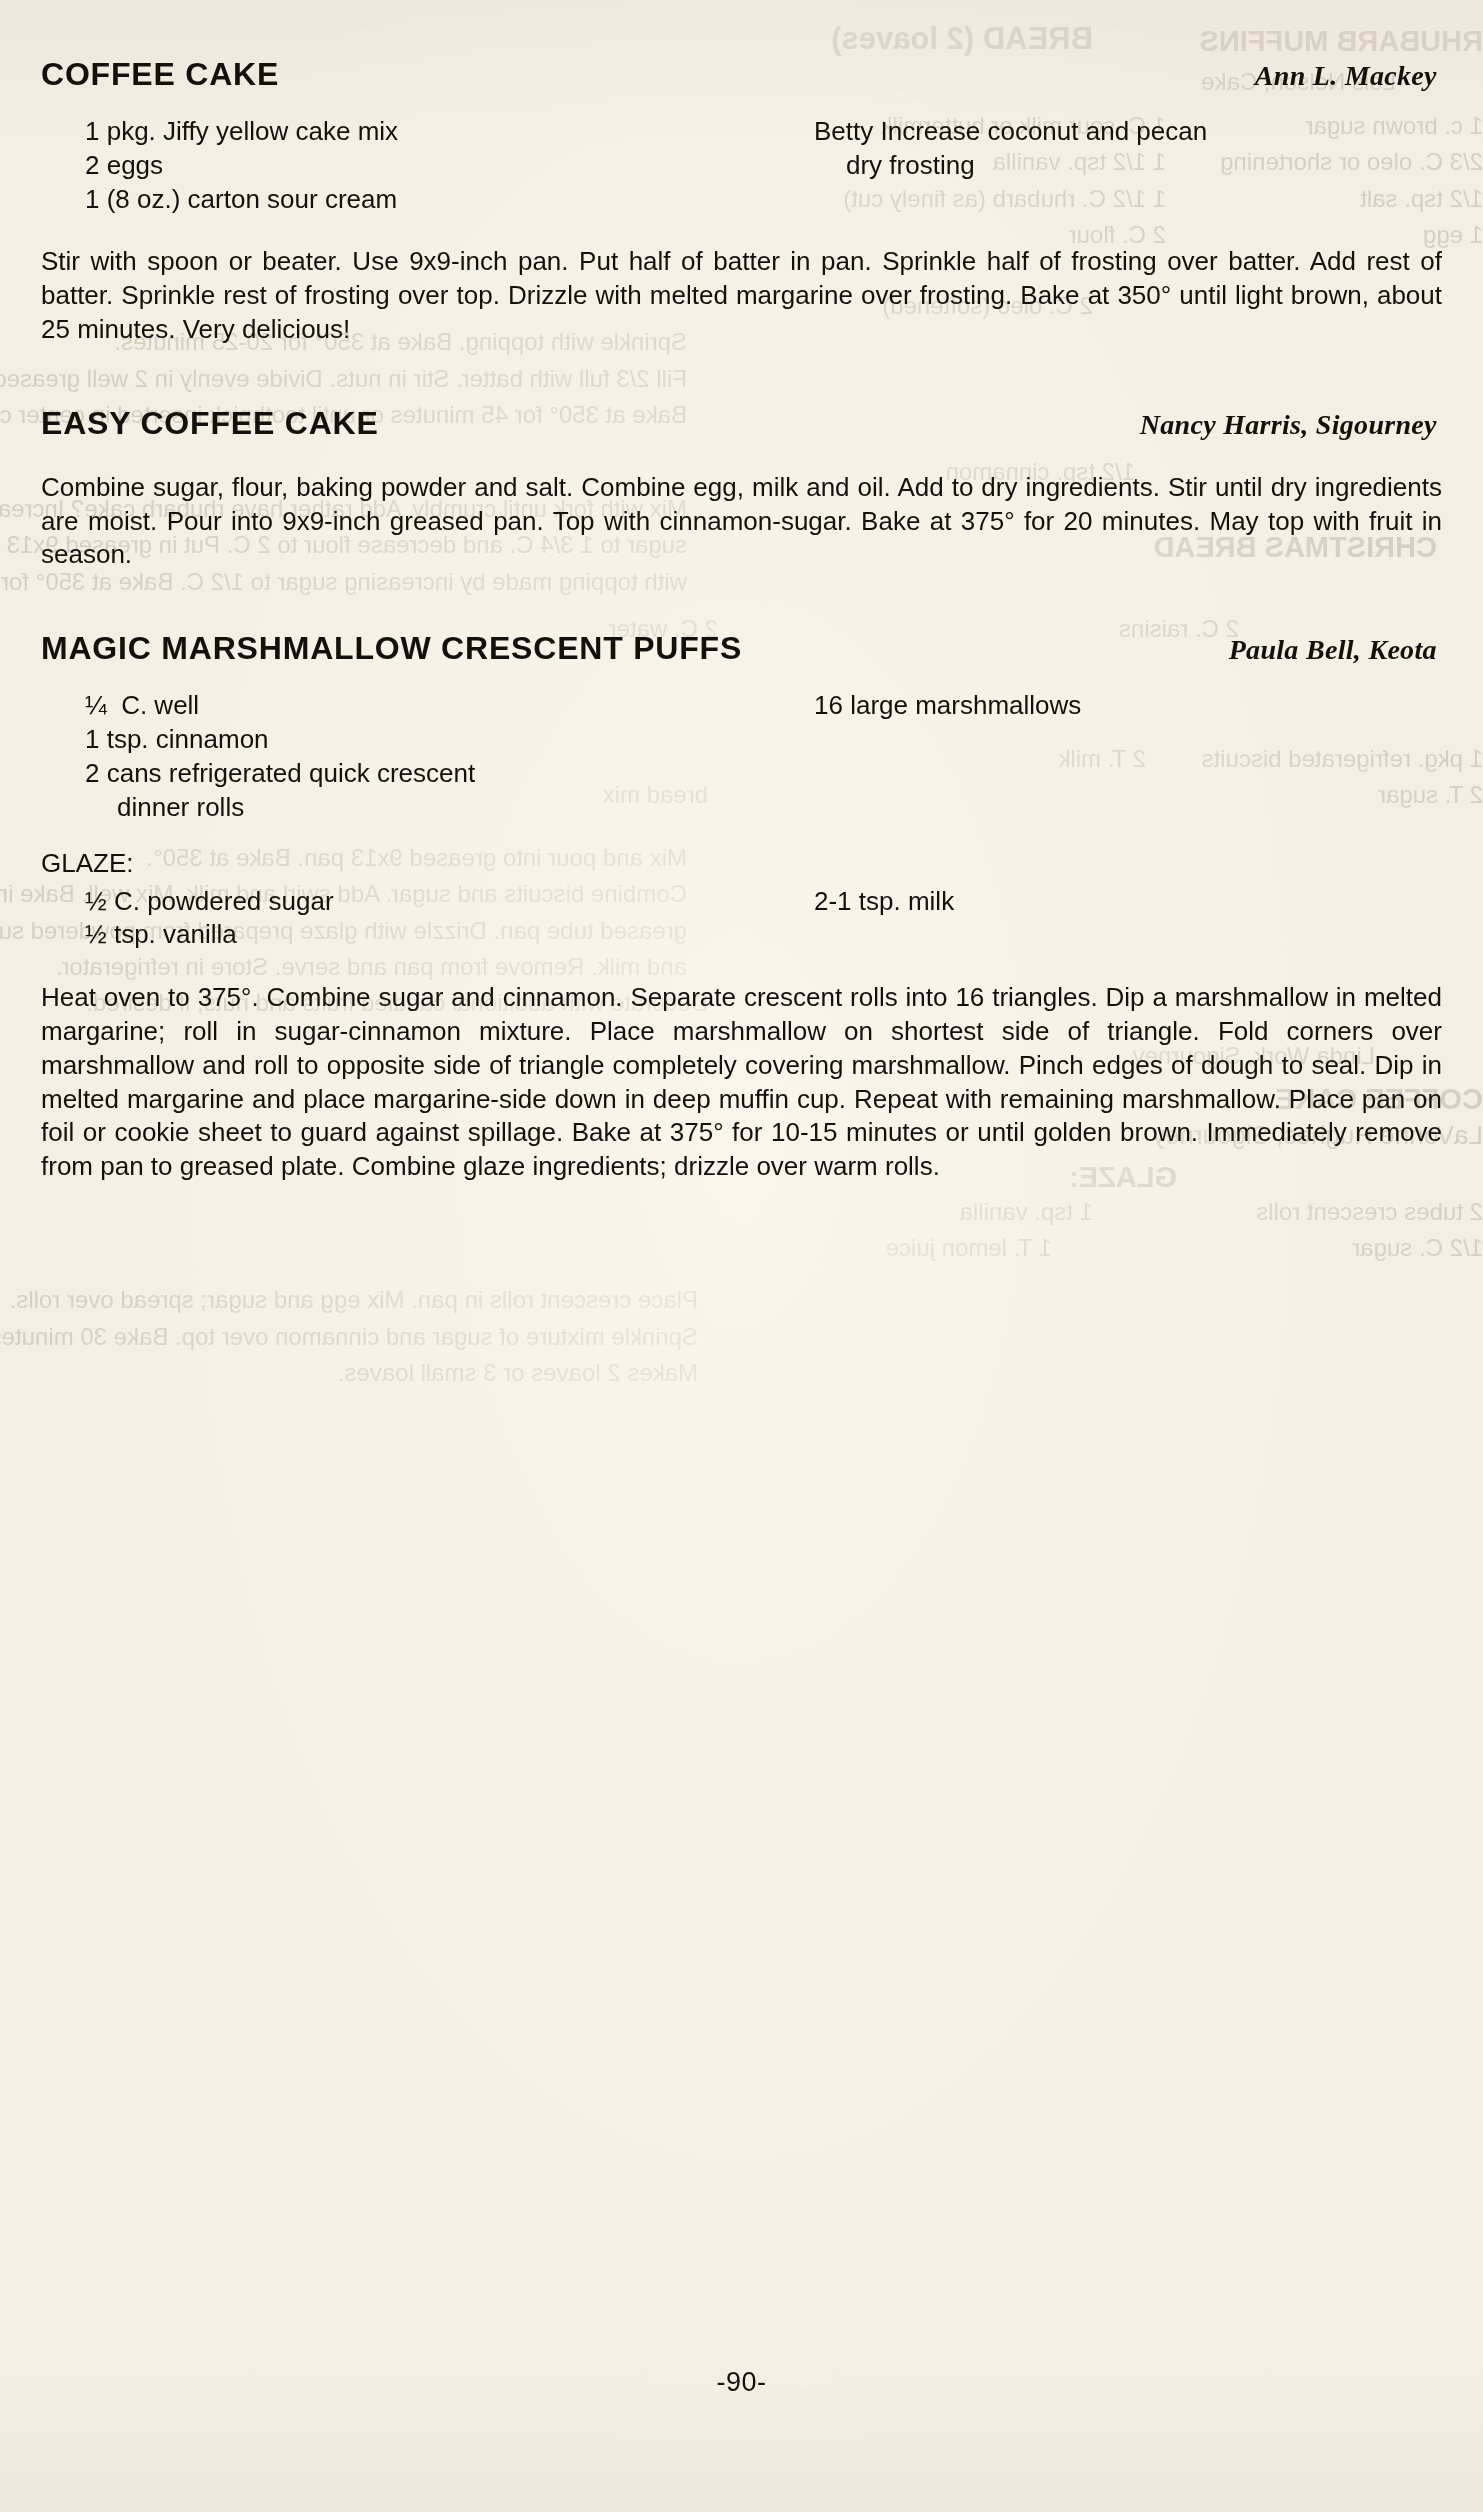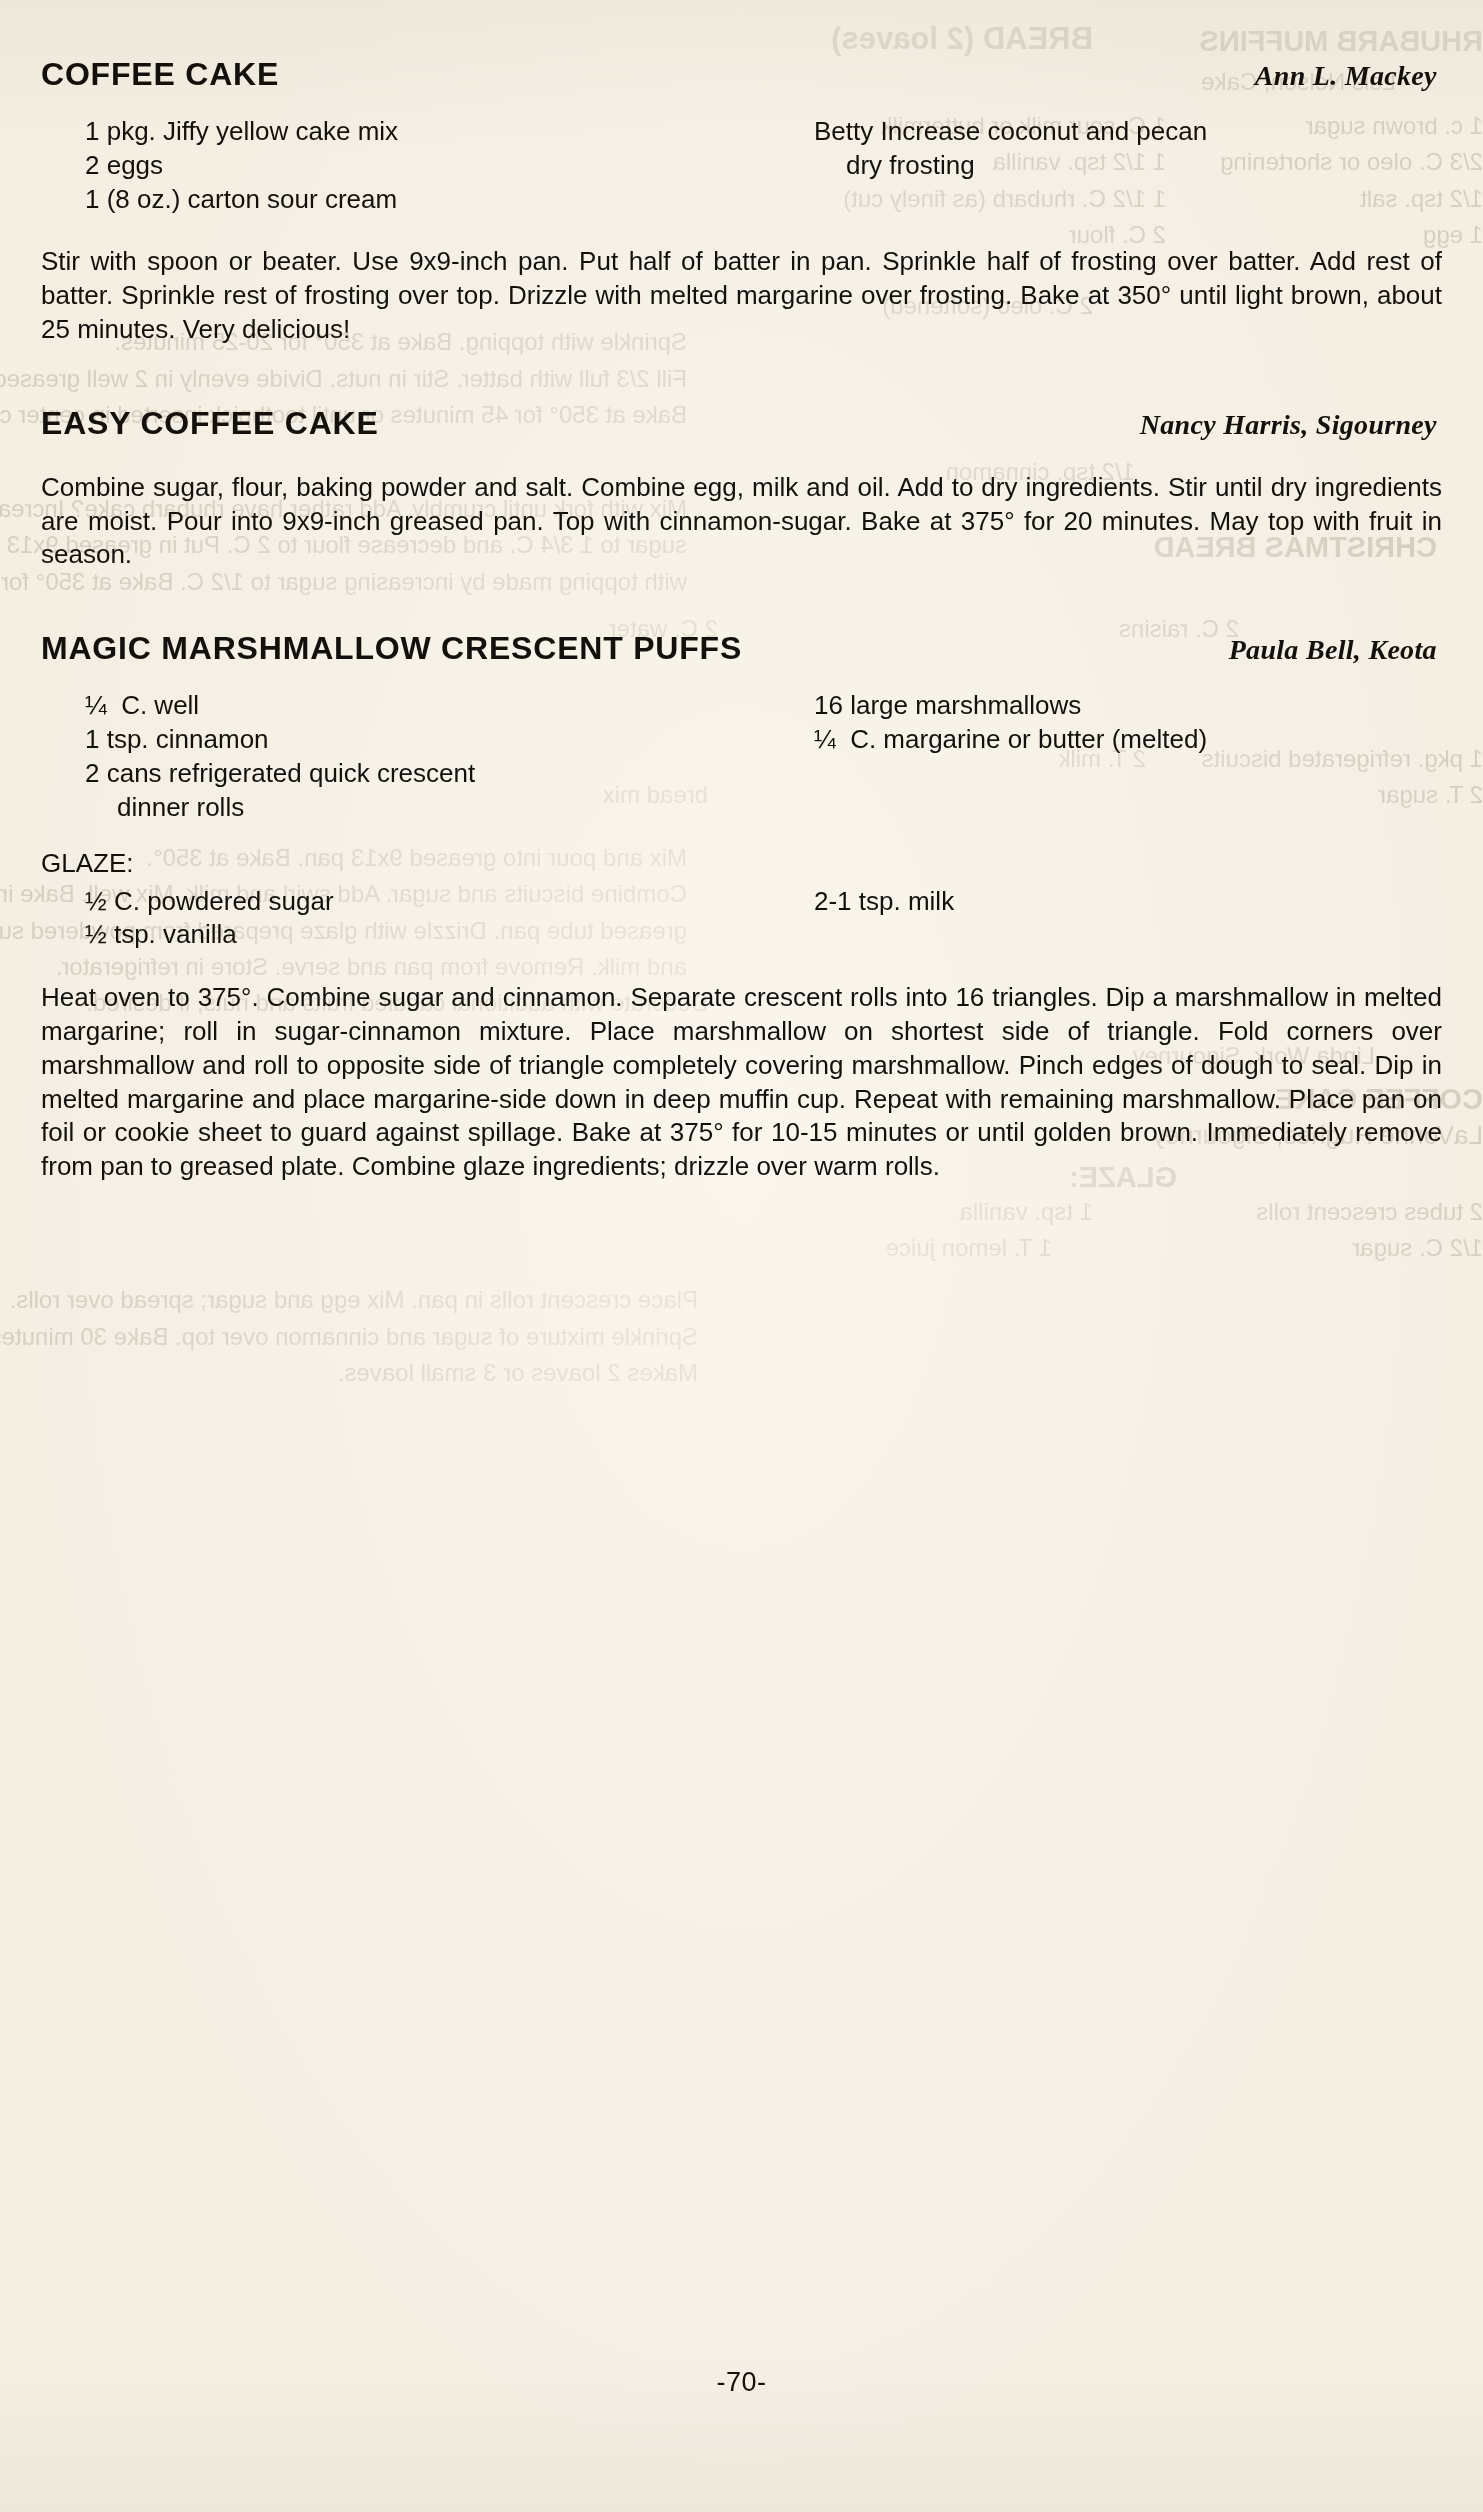--- a/index.html
+++ b/index.html
@@ -199,35 +199,34 @@
       </div>
       <div class="ing-grid">
         <div class="ing-col left">
           <div class="ing-line">¼  C. well</div>
           <div class="ing-line">1 tsp. cinnamon</div>
           <div class="ing-line">2 cans refrigerated quick crescent</div>
           <div class="ing-line indent">dinner rolls</div>
         </div>
         <div class="ing-col right">
           <div class="ing-line">16 large marshmallows</div>
-          <div class="ing-line">¼  C. margarine or butter (melted)</div>
         </div>
       </div>
 
       <div class="glaze-label">GLAZE:</div>
       <div class="ing-grid">
         <div class="ing-col left">
           <div class="ing-line">½ C. powdered sugar</div>
           <div class="ing-line">½ tsp. vanilla</div>
         </div>
         <div class="ing-col right">
           <div class="ing-line">2-1 tsp. milk</div>
         </div>
       </div>
 
       <div class="method">Heat oven to 375°. Combine sugar and cinnamon. Separate crescent rolls into 16 triangles. Dip a marshmallow in melted margarine; roll in sugar-cinnamon mixture. Place marshmallow on shortest side of triangle. Fold corners over marshmallow and roll to opposite side of triangle completely covering marshmallow. Pinch edges of dough to seal. Dip in melted margarine and place margarine-side down in deep muffin cup. Repeat with remaining marshmallow. Place pan on foil or cookie sheet to guard against spillage. Bake at 375° for 10-15 minutes or until golden brown. Immediately remove from pan to greased plate. Combine glaze ingredients; drizzle over warm rolls.</div>
     </div>
 
   </div>
 
-  <div class="page-number">-70-</div>
+  <div class="page-number">-90-</div>
 </div>
 
 
 </body></html>

